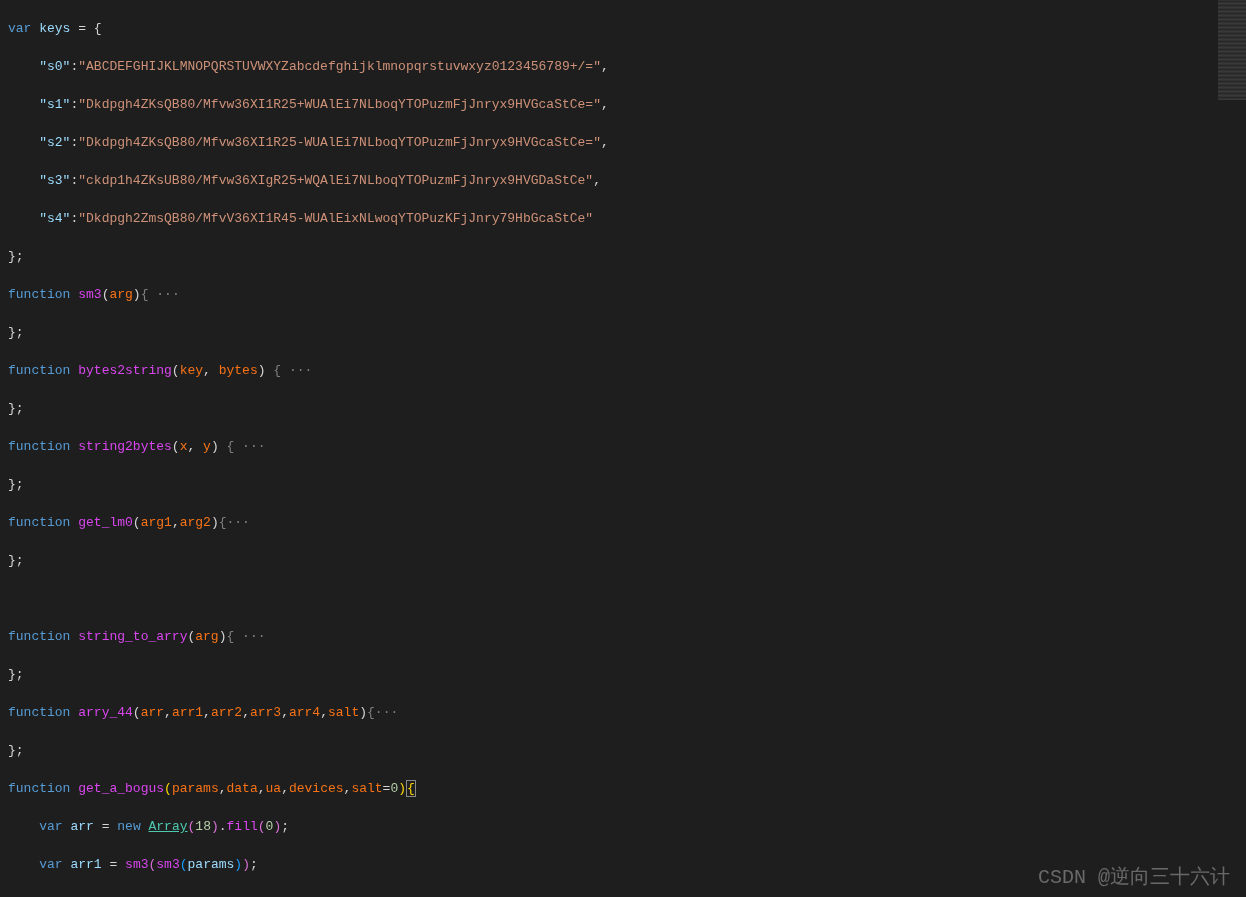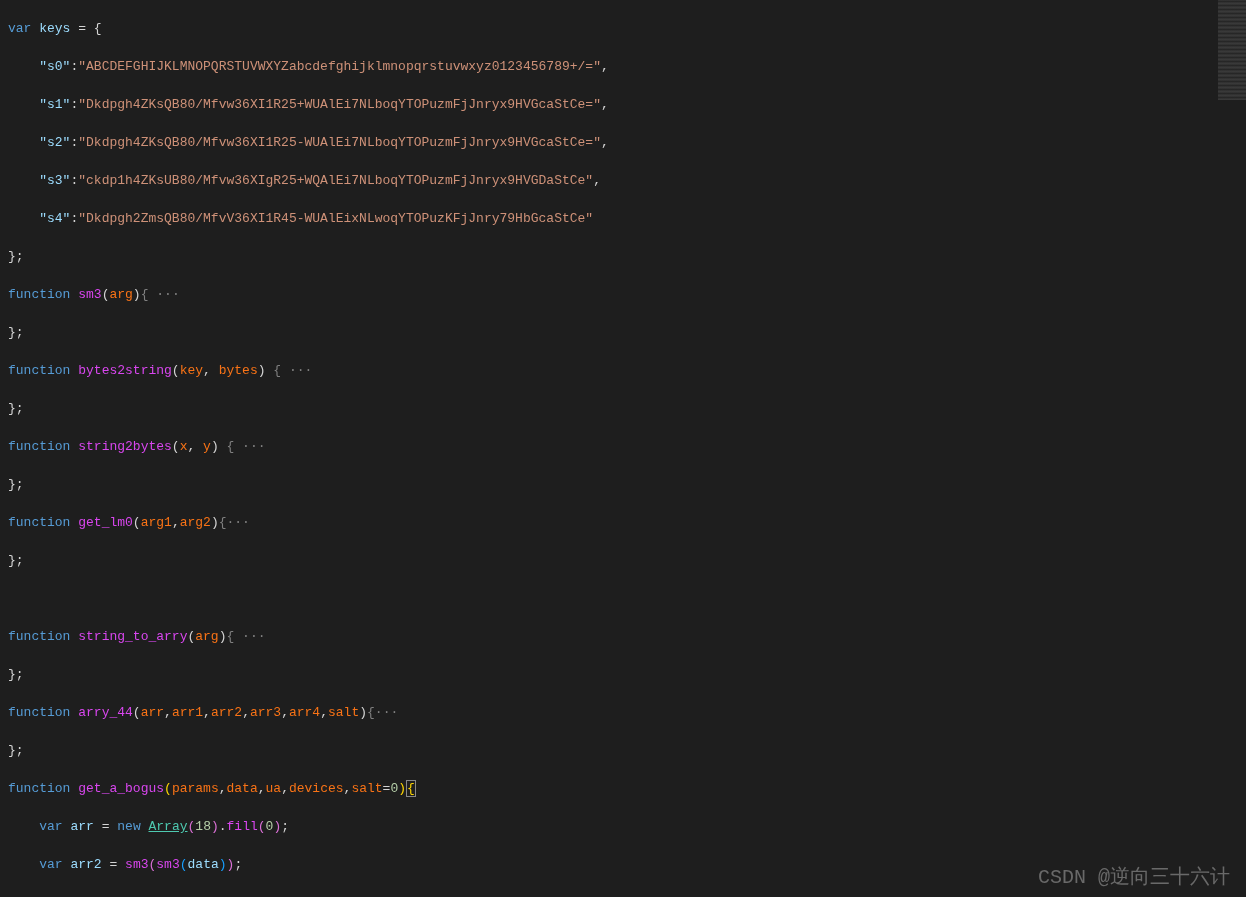--- a/index.html
+++ b/index.html
@@ -80,20 +80,21 @@
 <div class="line"><span class="pn">};</span></div>
 <div class="line"><span class="kw">function</span> <span class="fn">get_lm0</span><span class="pn">(</span><span class="param">arg1</span><span class="pn">,</span><span class="param">arg2</span><span class="pn">)</span><span class="dim">{···</span></div>
 <div class="line"><span class="pn">};</span></div>
 <div class="line"></div>
 <div class="line"><span class="kw">function</span> <span class="fn">string_to_arry</span><span class="pn">(</span><span class="param">arg</span><span class="pn">)</span><span class="dim">{ ···</span></div>
 <div class="line"><span class="pn">};</span></div>
 <div class="line"><span class="kw">function</span> <span class="fn">arry_44</span><span class="pn">(</span><span class="param">arr</span><span class="pn">,</span><span class="param">arr1</span><span class="pn">,</span><span class="param">arr2</span><span class="pn">,</span><span class="param">arr3</span><span class="pn">,</span><span class="param">arr4</span><span class="pn">,</span><span class="param">salt</span><span class="pn">)</span><span class="dim">{···</span></div>
 <div class="line"><span class="pn">};</span></div>
 <div class="line"><span class="kw">function</span> <span class="fn">get_a_bogus</span><span class="brk">(</span><span class="param">params</span><span class="pn">,</span><span class="param">data</span><span class="pn">,</span><span class="param">ua</span><span class="pn">,</span><span class="param">devices</span><span class="pn">,</span><span class="param">salt</span><span class="pn">=</span><span class="num">0</span><span class="brk">)</span><span class="brk" style="border:1px solid #888">{</span></div>
 <div class="line">    <span class="kw">var</span> <span class="var">arr</span> <span class="pn">=</span> <span class="kw">new</span> <span class="fn2">Array</span><span class="brk2">(</span><span class="num">18</span><span class="brk2">)</span><span class="pn">.</span><span class="fn">fill</span><span class="brk2">(</span><span class="num">0</span><span class="brk2">)</span><span class="pn">;</span></div>
+<div class="line">    <span class="kw">var</span> <span class="var">arr1</span> <span class="pn">=</span> <span class="fn">sm3</span><span class="brk2">(</span><span class="fn">sm3</span><span class="brk3">(</span><span class="var">params</span><span class="brk3">)</span><span class="brk2">)</span><span class="pn">;</span></div>
 <div class="line">    <span class="kw">var</span> <span class="var">arr2</span> <span class="pn">=</span> <span class="fn">sm3</span><span class="brk2">(</span><span class="fn">sm3</span><span class="brk3">(</span><span class="var">data</span><span class="brk3">)</span><span class="brk2">)</span><span class="pn">;</span></div>
 
 
 
 
 
 
 
 
 

